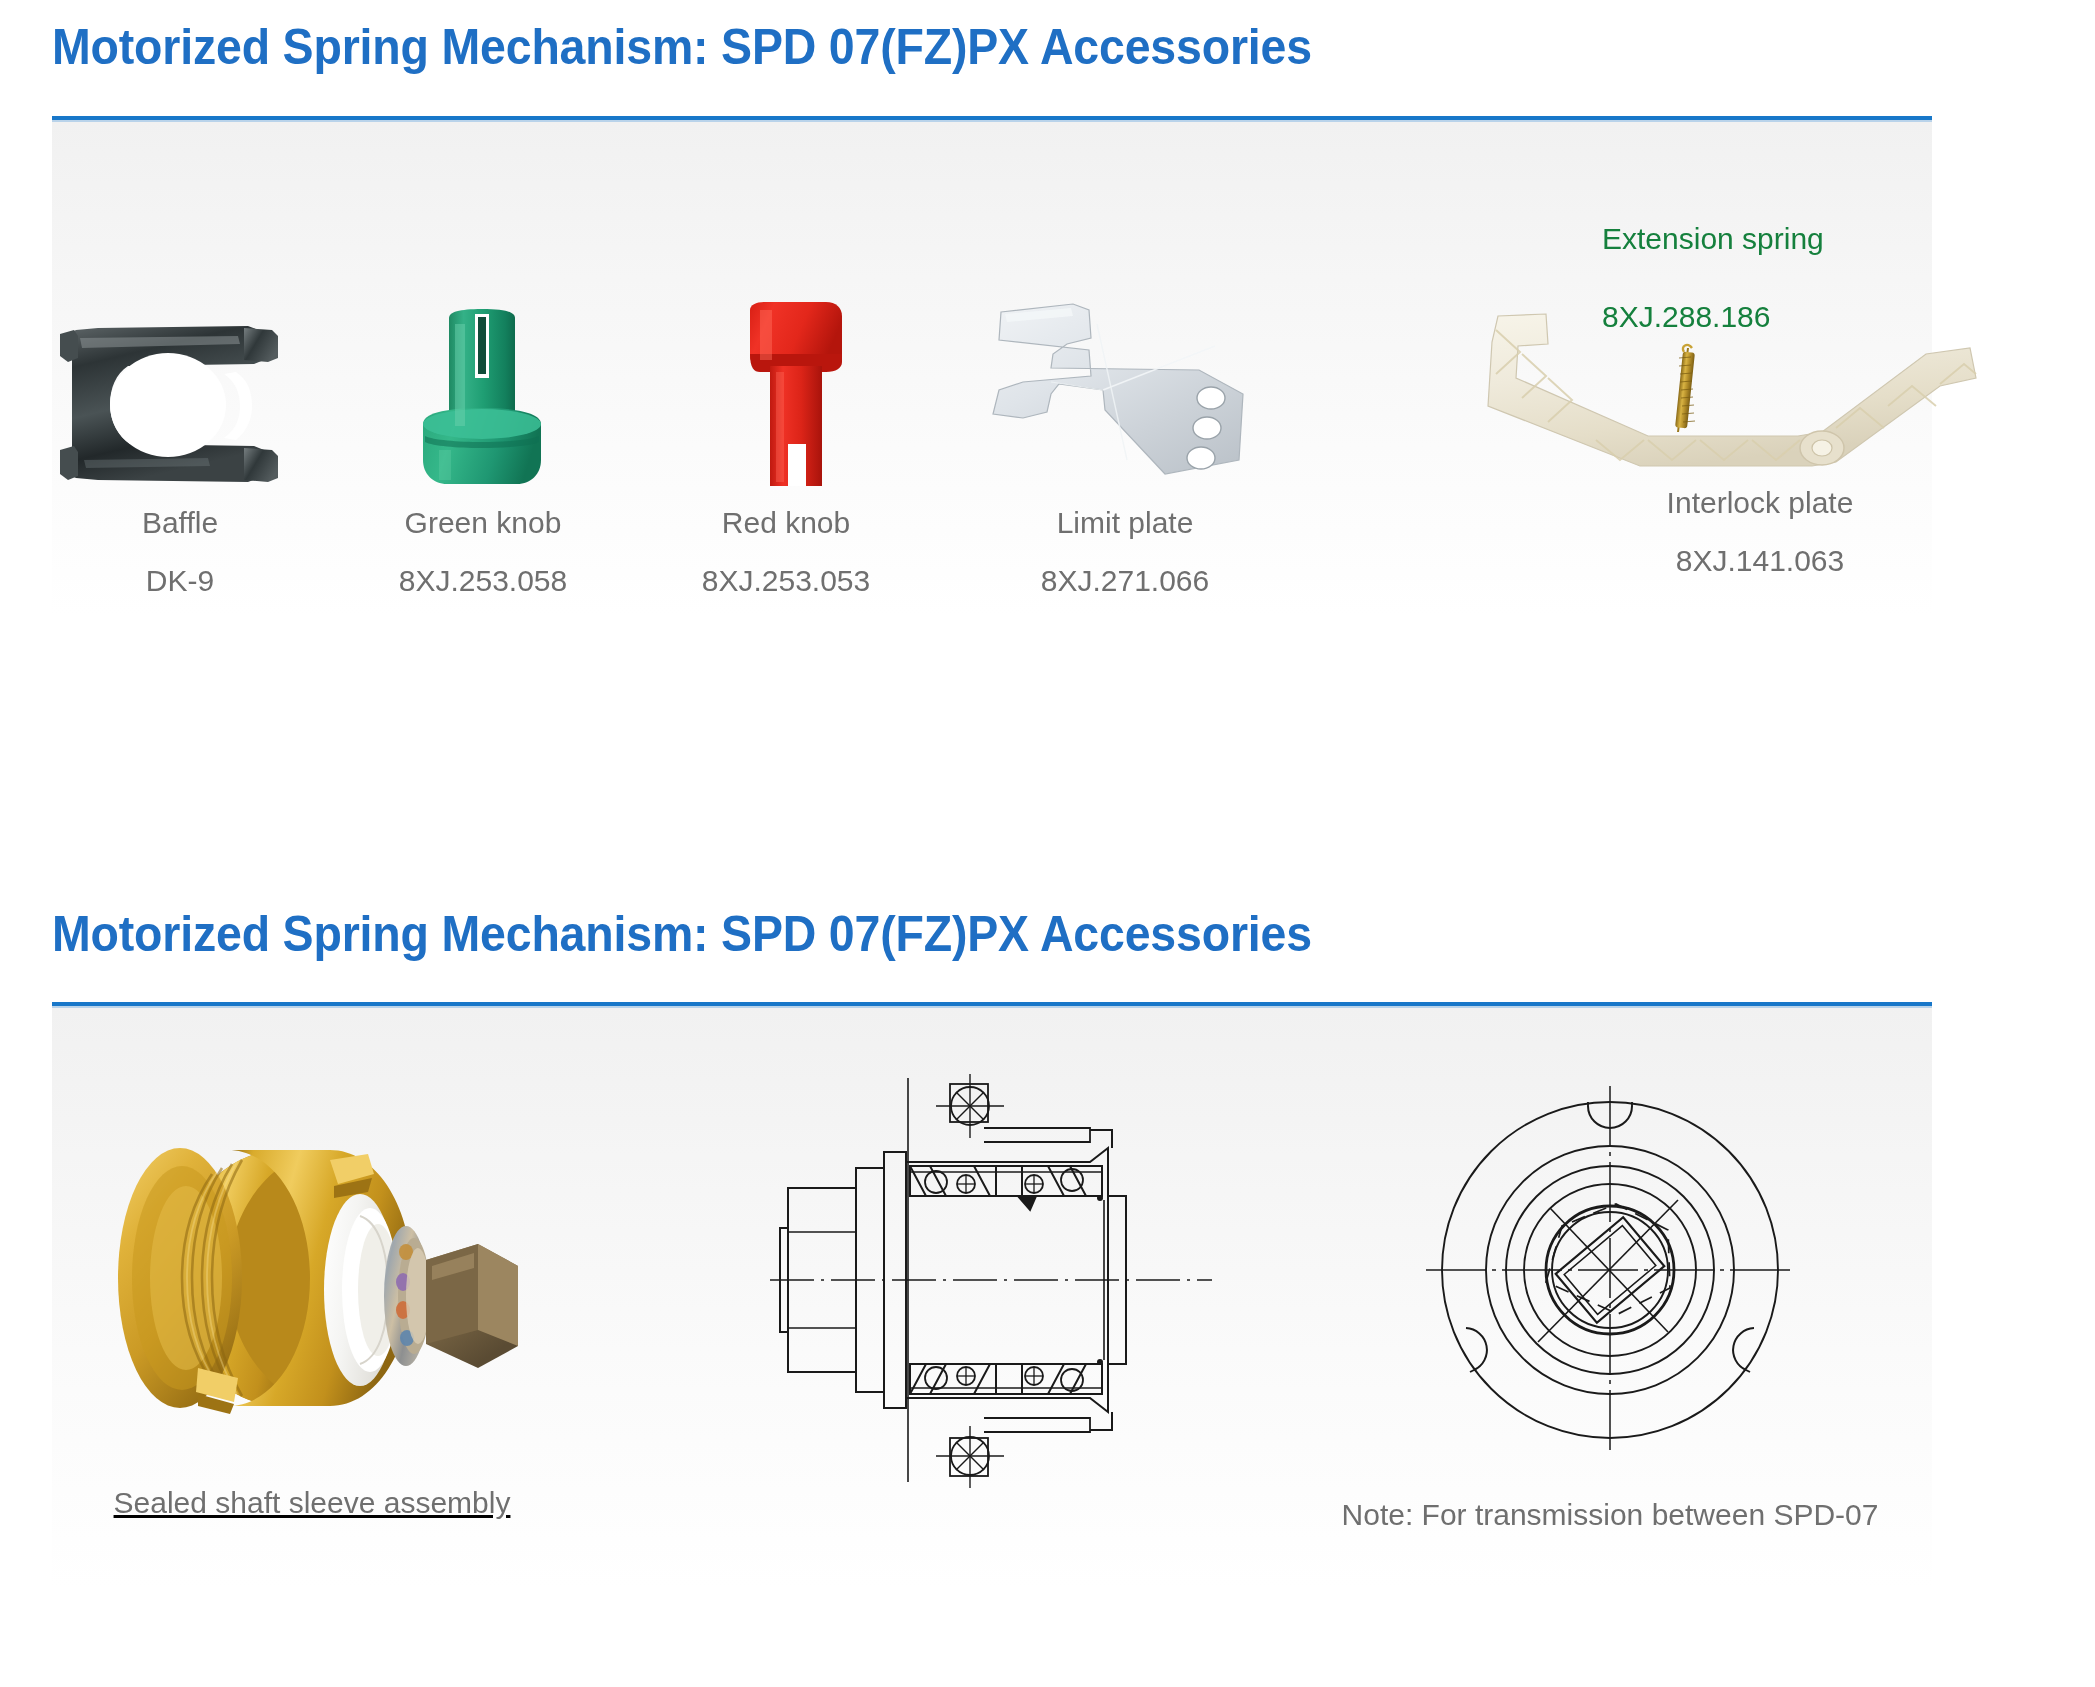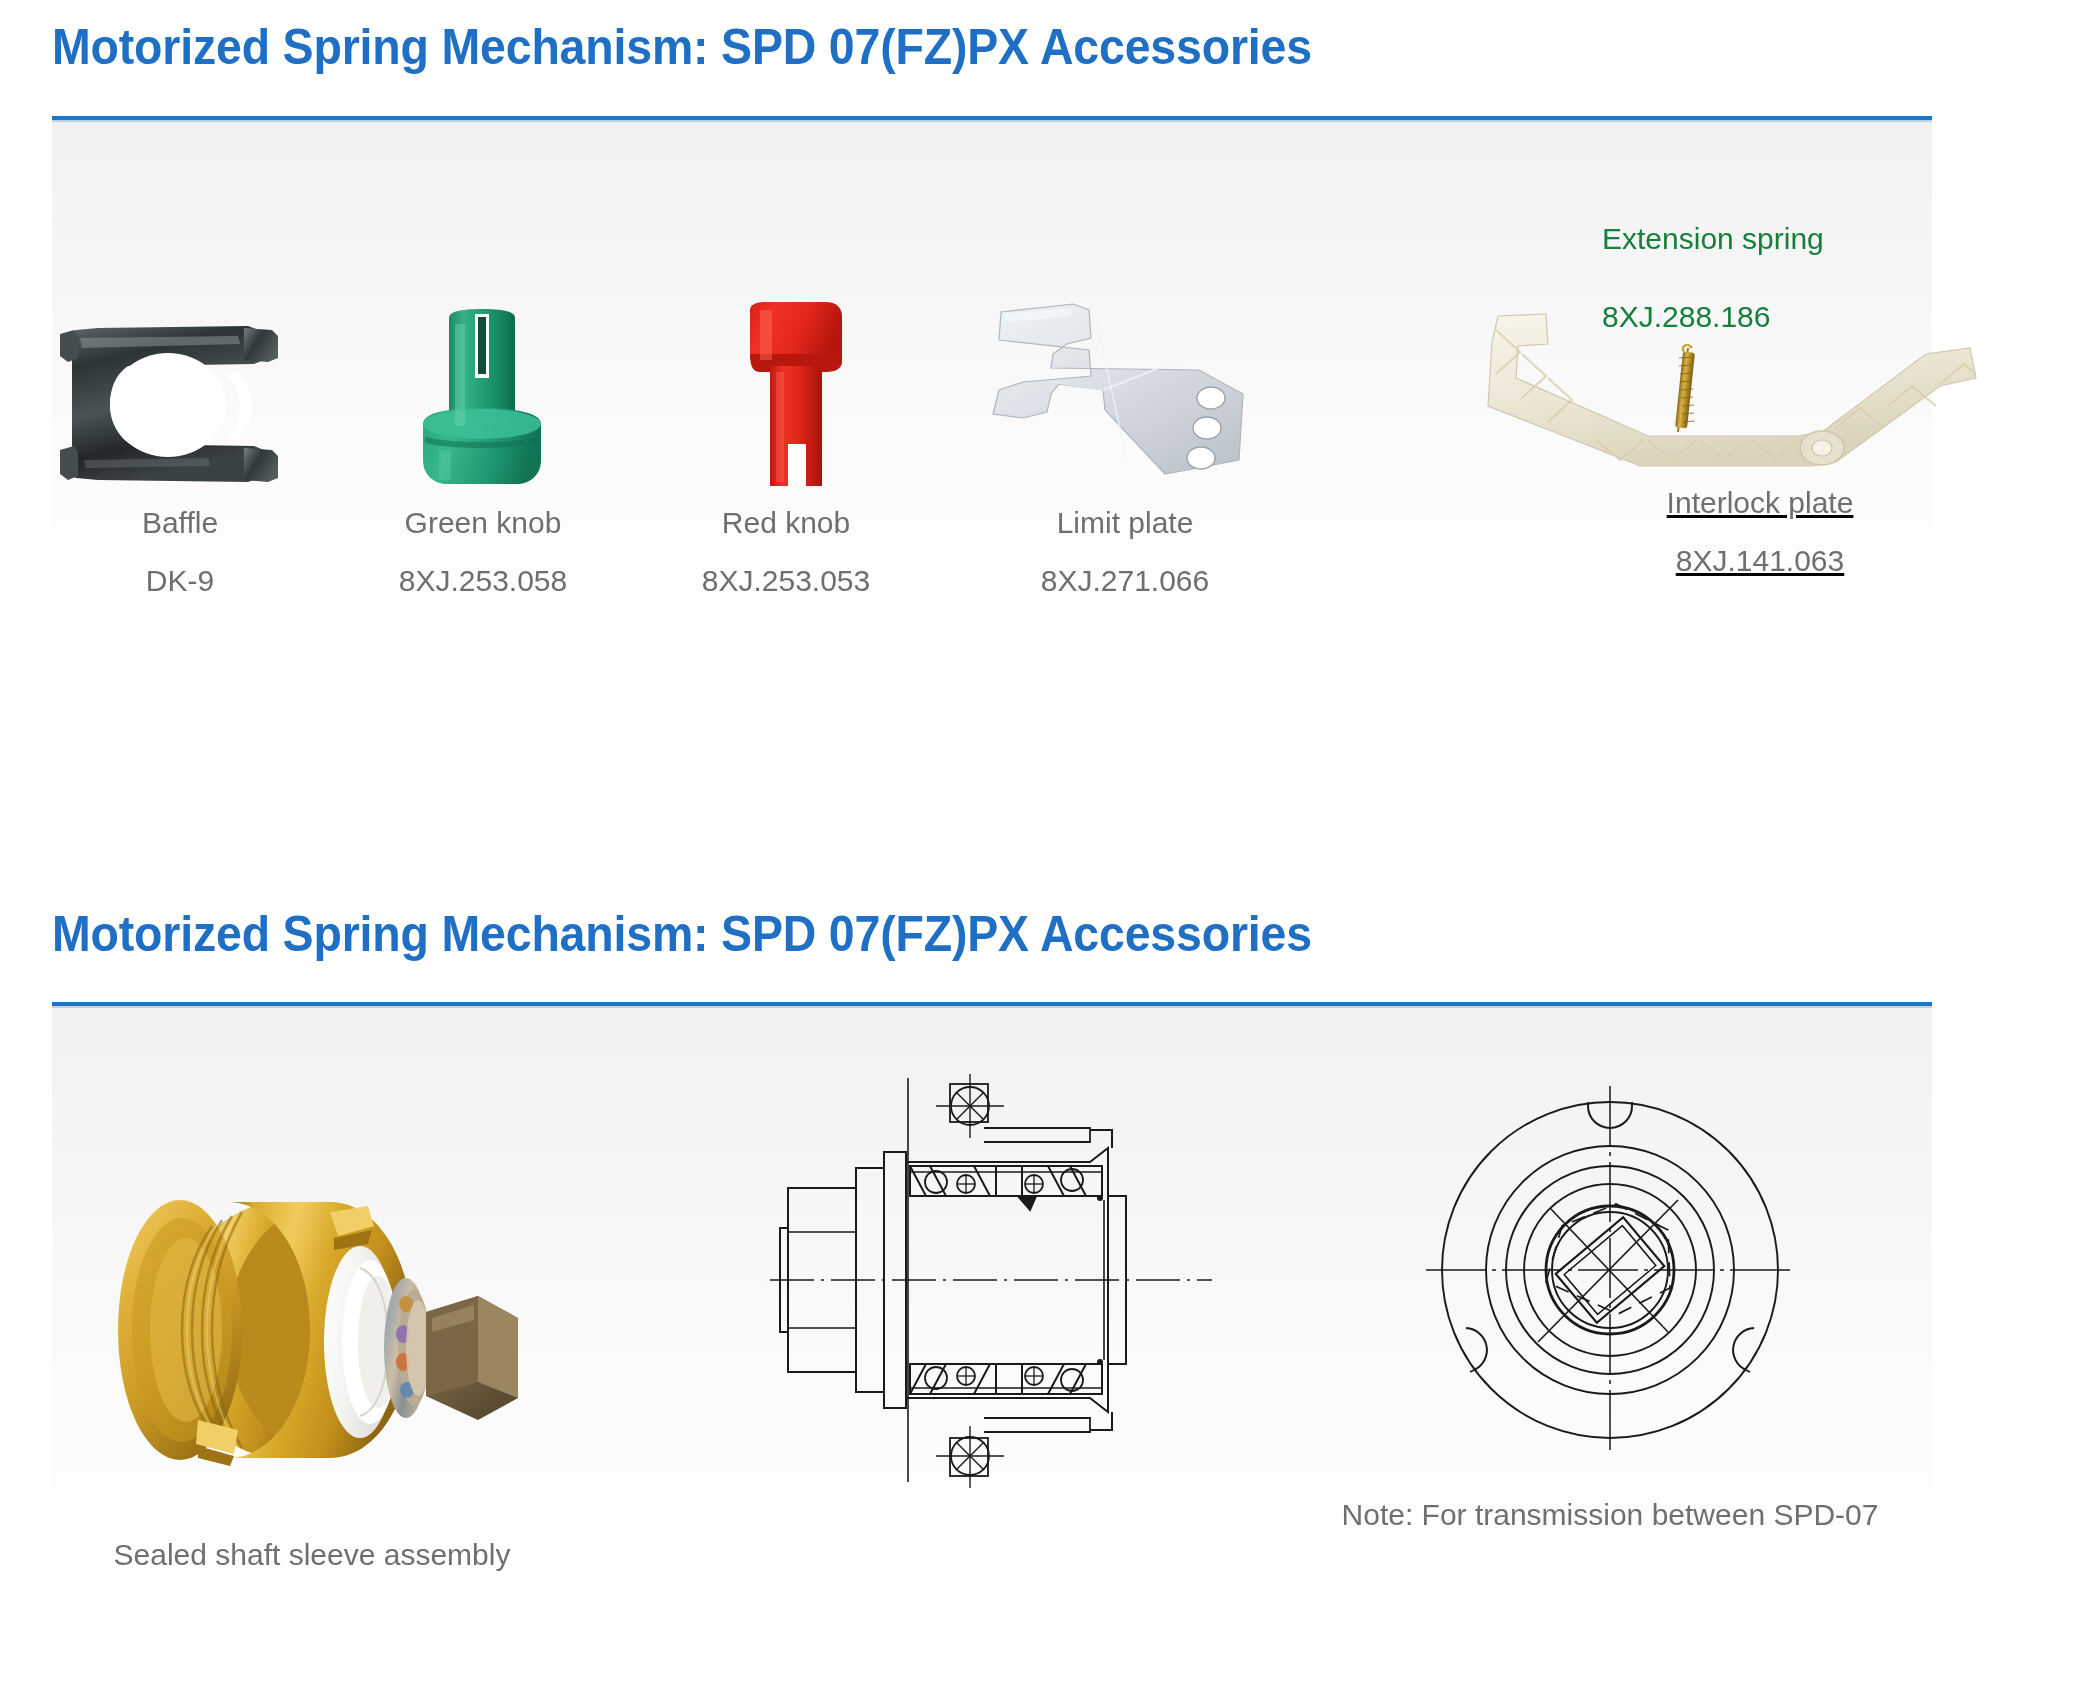--- a/index.html
+++ b/index.html
@@ -247,21 +247,21 @@
           <path d="M-60,80 L-8,88" stroke="#f0f4f6" stroke-width="1.2" opacity="0.8"></path>
 
           <path d="M-106,12 L-40,6 L-38,14 L-104,20 Z" fill="#f4f7f9" opacity="0.8"></path>
         </g>
       </svg>
     </div>
     <div class="part-label">Limit plate</div>
     <div class="part-code">8XJ.271.066</div>
   </div>
 
-  <div class="part" style="left:1480px; top:290px; width:560px;text-decoration:underline;">
+  <div class="part" style="left:1480px; top:290px; width:560px;">
     <div class="part-figure" style="height:190px;">
       <svg width="560" height="190" viewBox="0 0 560 190">
         <defs>
           <linearGradient id="ivory" x1="0" y1="0" x2="0.4" y2="1">
             <stop offset="0%" stop-color="#f7f4e9"></stop>
             <stop offset="40%" stop-color="#efeadb"></stop>
             <stop offset="75%" stop-color="#e5dec9"></stop>
             <stop offset="100%" stop-color="#dad2bb"></stop>
           </linearGradient>
           <linearGradient id="brassSpring" x1="0" y1="0" x2="1" y2="0">
@@ -320,21 +320,21 @@
     </div>
     <div class="part-label">Interlock plate</div>
     <div class="part-code">8XJ.141.063</div>
   </div>
 
   <div class="section-title" style="top:905px;">Motorized Spring Mechanism: SPD 07(FZ)PX Accessories</div>
   <div class="title-rule" style="top:1002px;"></div>
 
   <div class="panel" style="left:52px; top:1008px; width:1880px; height:660px;"></div>
 
-  <div class="bottom-item" style="left:42px; top:1132px; width:540px;">
+  <div class="bottom-item" style="left:42px; top:1080px; width:540px;text-decoration:underline;">
     <div style="height:400px;">
       <svg width="540" height="400" viewBox="0 0 540 400">
         <defs>
           <linearGradient id="brassBody" x1="0" y1="0" x2="1" y2="0.4">
             <stop offset="0%" stop-color="#8a6511"></stop>
             <stop offset="12%" stop-color="#d9ab2c"></stop>
             <stop offset="34%" stop-color="#f0cc5e"></stop>
             <stop offset="55%" stop-color="#d7a828"></stop>
             <stop offset="78%" stop-color="#c2901c"></stop>
             <stop offset="100%" stop-color="#8e6712"></stop>

